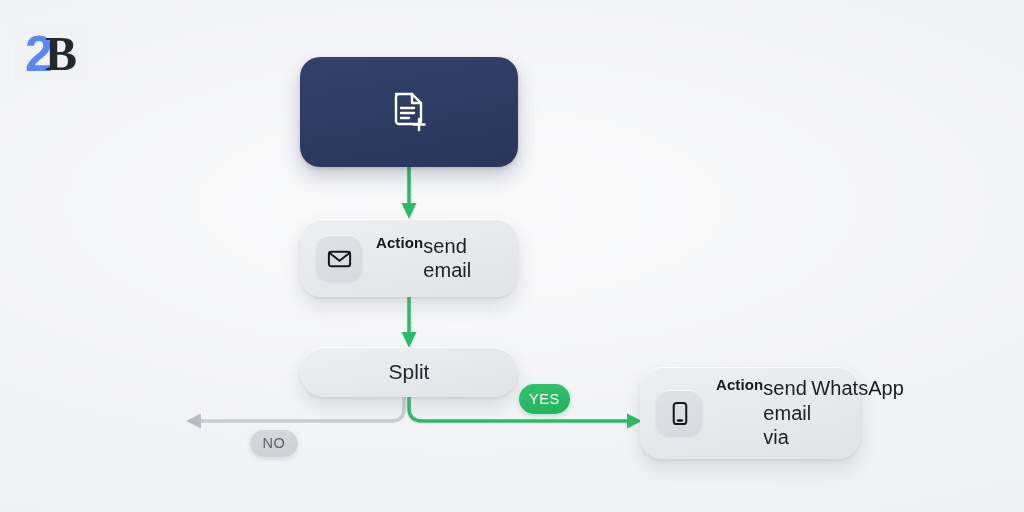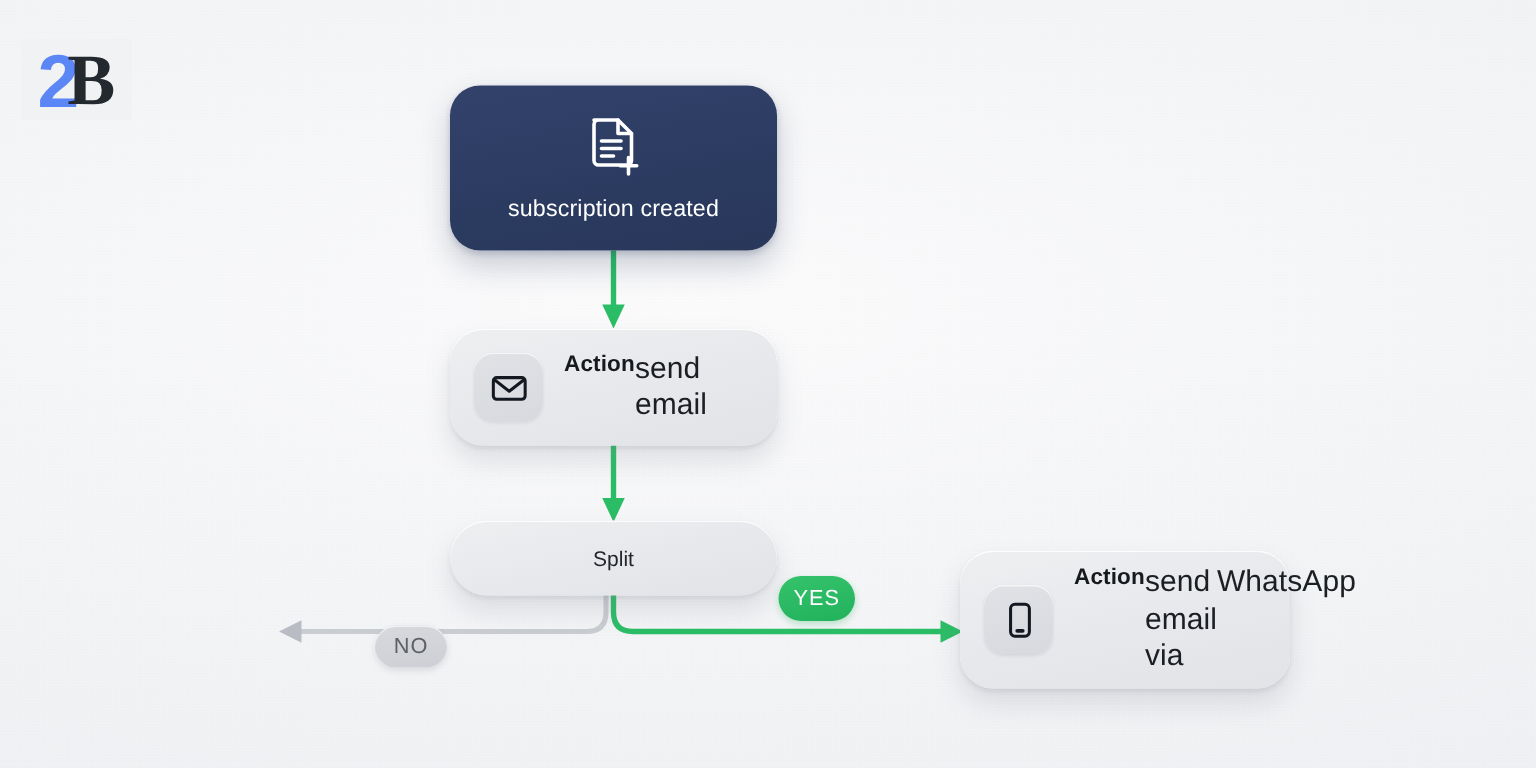--- a/index.html
+++ b/index.html
@@ -126,21 +126,21 @@
 
   #node-split {
     left: 300px;
     top: 347px;
     width: 218px;
     height: 50px;
     border-radius: 25px;
     justify-content: center;
   }
   #node-split .split-label {
-    font-size: 14px;
+    font-size: 21px;
     color: #23262b;
   }
 
   #node-whatsapp {
     left: 640px;
     top: 367px;
     width: 220px;
     height: 92px;
     border-radius: 22px;
     padding-left: 16px;
@@ -179,21 +179,21 @@
     position: absolute;
     display: flex;
     align-items: center;
     justify-content: center;
     font-size: 14.5px;
     letter-spacing: .6px;
     border-radius: 14px;
   }
   #badge-no {
     left: 250px;
-    top: 417px;
+    top: 429px;
     width: 48px;
     height: 28px;
     background: linear-gradient(170deg, #d7d9dd 0%, #cdcfd4 100%);
     color: #5d6268;
     box-shadow: 0 2px 4px rgba(130,134,145,.22), inset 0 1px 0 rgba(255,255,255,.65);
   }
   #badge-yes {
     left: 519px;
     top: 384px;
     width: 51px;
@@ -243,21 +243,20 @@
     <span class="doc-icon">
       <svg viewBox="0 0 46 46" width="46" height="46" fill="none" stroke="#ffffff" stroke-width="2.4" stroke-linecap="round" stroke-linejoin="round">
         <path d="M10 5 h16 l9 9 v18 a3 3 0 0 1 -3 3 h-19 a3 3 0 0 1 -3 -3 v-24 a3 3 0 0 1 3 -3 z"></path>
         <path d="M26 5 v9 h9"></path>
         <path d="M15 19 h13"></path>
         <path d="M15 24 h13"></path>
         <path d="M15 29 h8"></path>
         <path d="M33 30 v11 M27.5 35.5 h11"></path>
       </svg>
     </span>
-    <span class="trigger-label">subscription created</span>
   </div>
 
   <div class="node card" id="node-email">
     <span class="icon-tile">
       <svg viewBox="0 0 28 28" width="27" height="27" fill="none" stroke="#141820" stroke-width="2.1" stroke-linecap="round" stroke-linejoin="round">
         <rect x="3" y="7" width="22" height="15" rx="2.4"></rect>
         <path d="M4 8.6 L14 16.4 L24 8.6"></path>
       </svg>
     </span>
     <span class="card-text">

